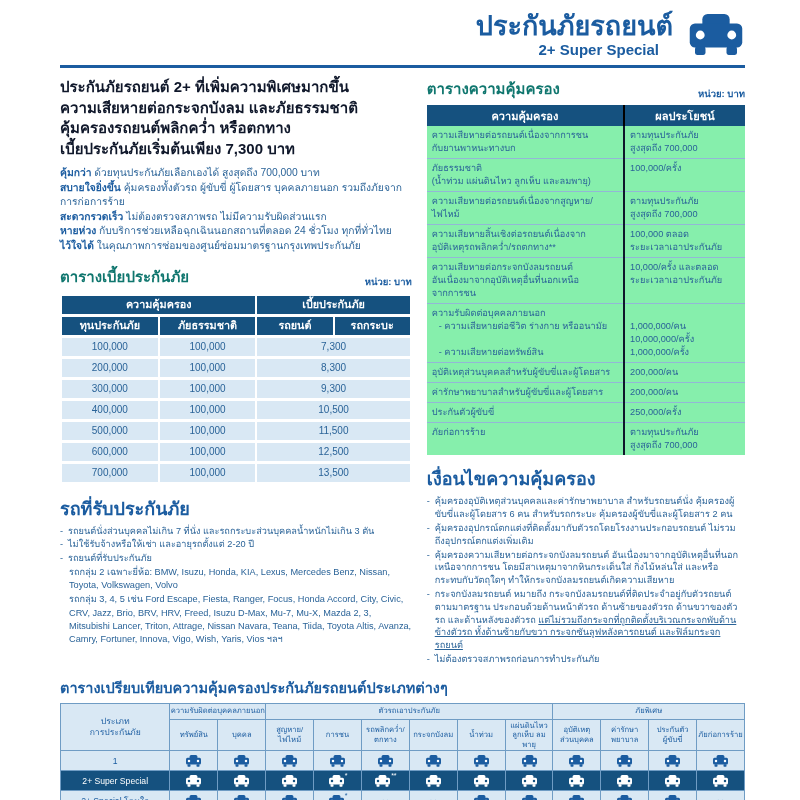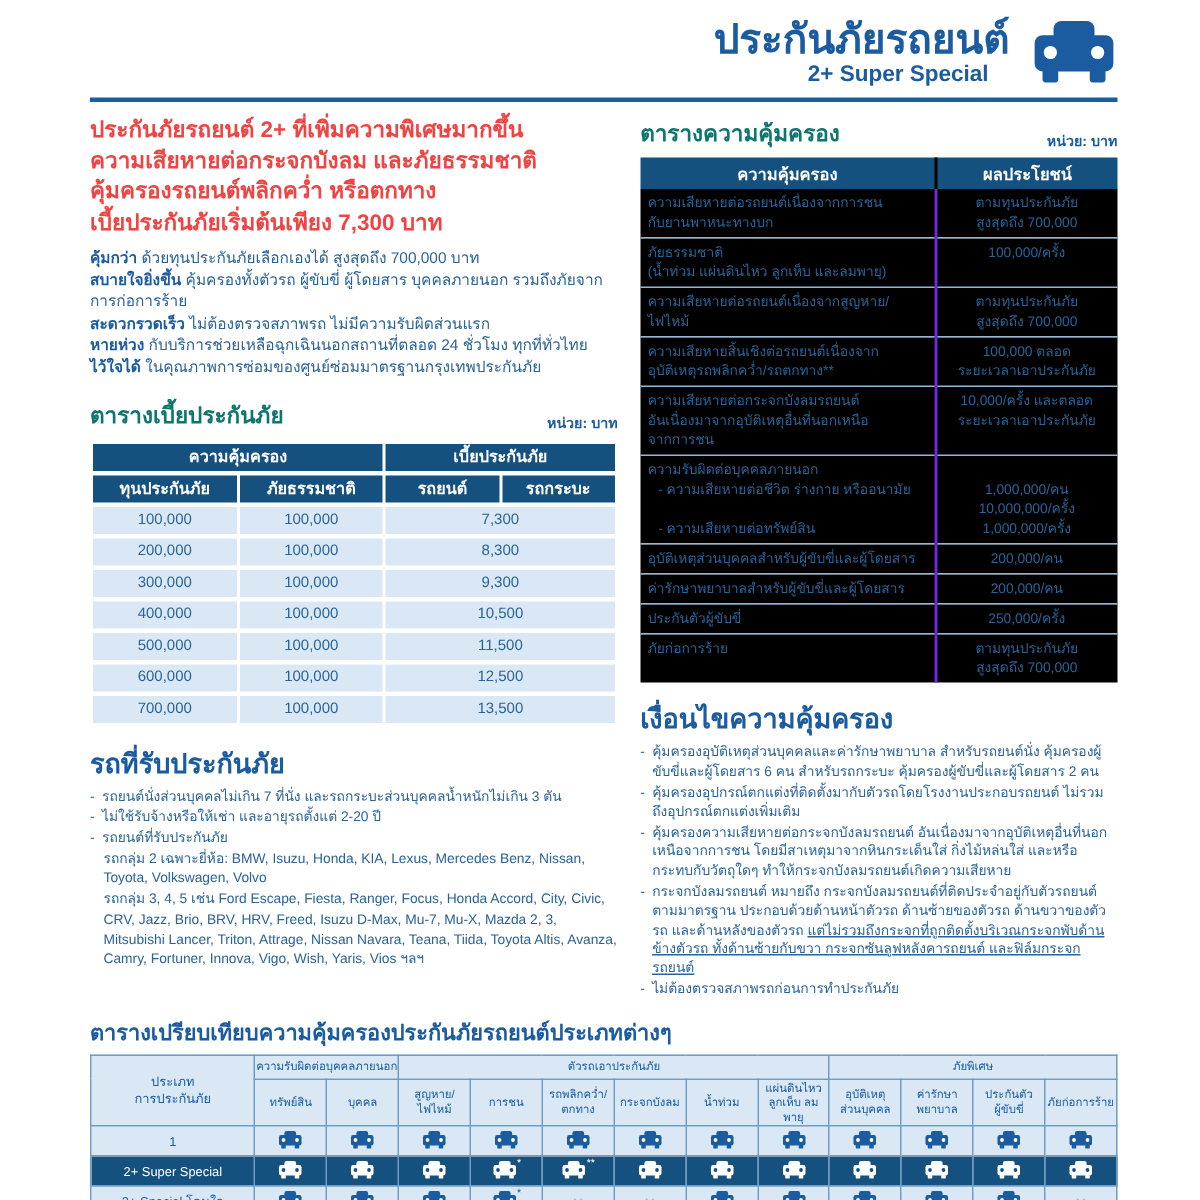--- a/index.html
+++ b/index.html
@@ -13,41 +13,41 @@
   .hdr-title { font-size:27px; font-weight:bold; color:#1b5ca0; line-height:1.05; }
   .hdr-sub { font-size:15px; font-weight:bold; color:#1b5ca0; margin-top:1px; padding-right:14px; }
   .hdr-car svg { width:58px; height:42px; display:block; }
   .rule { border:none; border-top:3px solid #1b5ca0; margin:7px 0 9px; }
 
   
   .cols { display:flex; gap:15px; }
   .col-l { width:52.5%; }
   .col-r { width:47.5%; }
 
-  .headline { font-size:15px; font-weight:bold; color:#ef4444; line-height:1.36; }
+  .headline { font-size:15px; font-weight:bold; color:#0f172a; line-height:1.36; }
   .intro { margin-top:7px; font-size:10.3px; line-height:1.42; }
   .intro .lead { font-weight:bold; color:#1b5ca0; }
 
   .tbl-head-row { display:flex; justify-content:space-between; align-items:flex-end; margin:11px 0 4px; }
   .tbl-title { font-size:15px; font-weight:bold; color:#0f766e; }
   .tbl-unit { font-size:9.5px; font-weight:bold; color:#1b5ca0; }
 
   
   table.premium { width:100%; border-collapse:separate; border-spacing:2px 3px; table-layout:fixed; }
   .premium th { background:#15517f; color:#fff; font-size:10.8px; font-weight:bold; height:18px; }
   .premium td { background:#d9e8f4; color:#2a6398; font-size:10px; text-align:center; height:18px; }
 
   
   table.coverage { width:100%; border-collapse:collapse; table-layout:fixed; }
   .coverage th { background:#15517f; color:#fff; font-size:11px; font-weight:bold; height:21px; }
   .coverage th + th { border-left:2px solid #000000; }
-  .coverage td { background:#000000; font-size:9.2px; padding:3px 5px; vertical-align:top;
+  .coverage td { background:#86efac; font-size:9.2px; padding:3px 5px; vertical-align:top;
                  border-bottom:1.5px solid #93b7d6; }
   .coverage tr:last-child td { border-bottom:none; }
-  .coverage td.c-val { text-align:center; border-left:2px solid #6d28d9; padding-right:6px; }
+  .coverage td.c-val { text-align:left; border-left:2px solid #0f172a; padding-right:6px; }
   .cl { line-height:13px; min-height:13px; }
   .cl.ind { padding-left:7px; }
 
   .section-title { font-size:18px; font-weight:bold; color:#1b5ca0; margin:9px 0 2px; }
   ul.dash { list-style:none; font-size:9.2px; line-height:12.8px; }
   ul.dash li { position:relative; padding-left:8px; margin-bottom:1px; }
   ul.dash li::before { content:"-"; position:absolute; left:0; }
   ul.dash u { text-decoration:underline; }
   .veh-groups { font-size:9.2px; line-height:13.2px; padding-left:9px; margin-top:1px; }
   .veh-groups div { margin-bottom:1px; }

